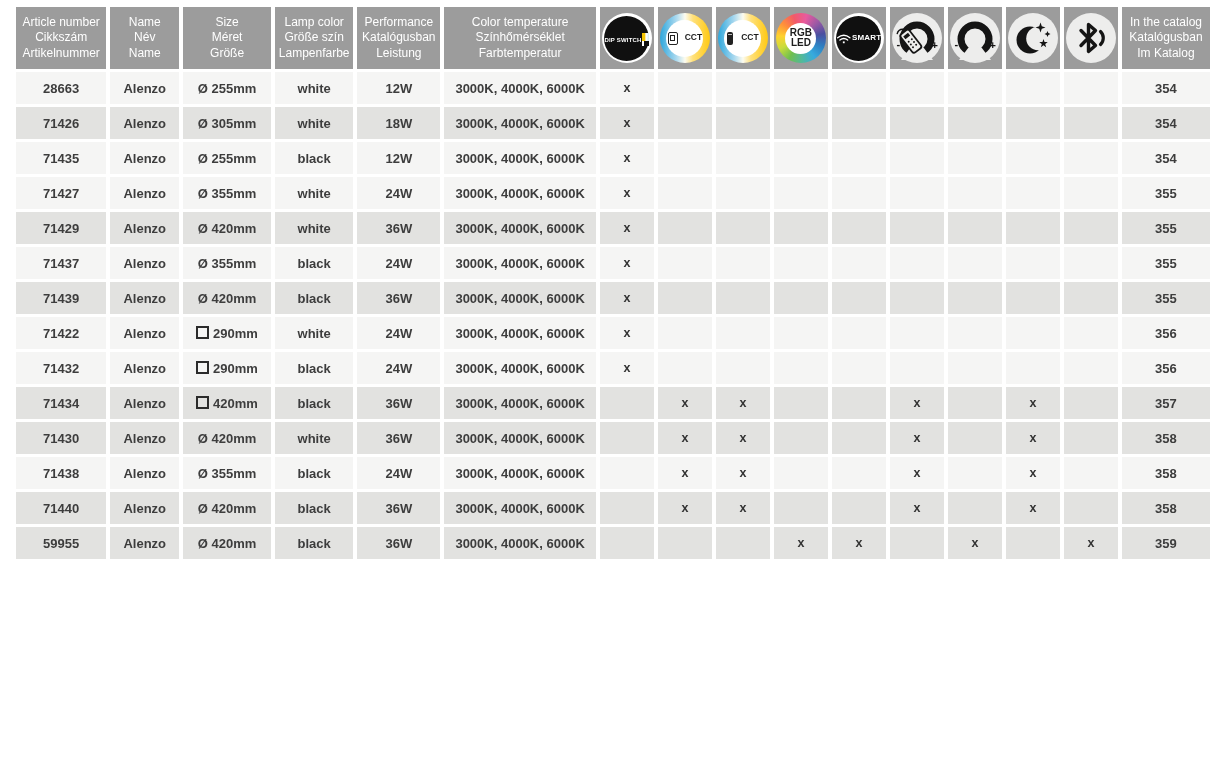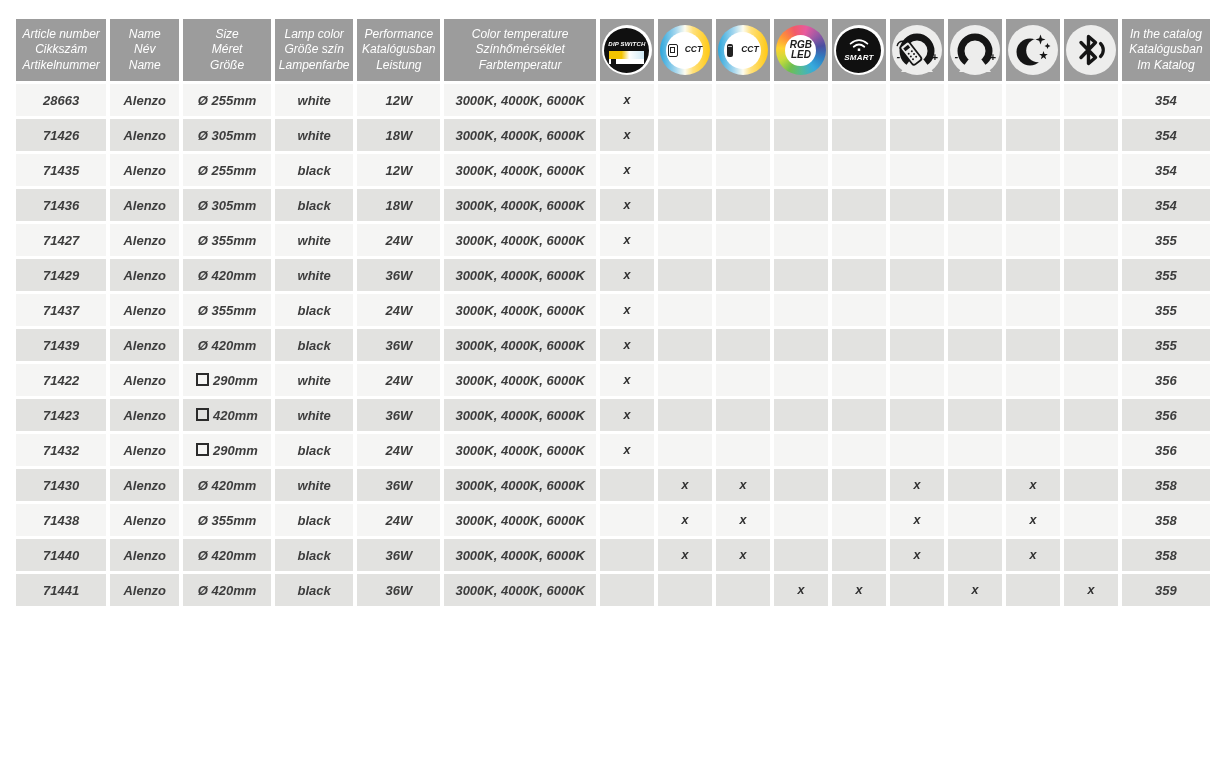--- a/index.html
+++ b/index.html
@@ -1,31 +1,31 @@
 <!DOCTYPE html>
 <html style="--header-bg: #9c9c9c; --row-light: #f5f5f4; --row-dark: #e2e2e0;"><head>
 <meta charset="utf-8">
 <style>
   html,body{margin:0;padding:0;background:#fff;}
   body{width:1214px;height:779px;overflow:hidden;font-family:"Liberation Sans",sans-serif;}
-  .wrap{padding:16px 0 0 12px;font-style:italic;}
+  .wrap{padding:4px 0 0 12px;}
   table{border-collapse:separate;border-spacing:4px 3px;table-layout:fixed;}
   th{background:var(--header-bg,#9c9c9c);color:#fff;font-weight:400;font-size:12px;line-height:1.3;
      height:62px;vertical-align:middle;text-align:center;padding:0 2px;}
   td{height:32px;text-align:center;font-size:13px;font-weight:700;color:#3d3d3d;padding:0 2px;
      white-space:nowrap;overflow:hidden;}
   tr.light td{background:var(--row-light,#f5f5f4);}
   tr.dark td{background:var(--row-dark,#e2e2e0);}
   td.mark{font-weight:600;font-size:12.5px;color:#333;}
   .shape-g{font-weight:700;}
   .sqbox{display:inline-block;width:9px;height:9px;border:2px solid #2b2b2b;vertical-align:-1px;background:transparent;}
   
   .circ{border-radius:50%;display:flex;align-items:center;justify-content:center;margin:0 auto;}
   .ow{width:50px;height:50px;background:#fff;}
-  .ib{width:45px;height:45px;background:#101010;flex-direction:column;position:relative;}
+  .ib{width:45px;height:45px;background:#101010;flex-direction:row;position:relative;}
   .dip-label{color:#fff;font-size:6px;font-weight:bold;letter-spacing:.2px;margin-top:5px;white-space:nowrap;}
   .dip-bar{width:35px;height:13px;margin-top:2px;background:#fff;position:relative;}
   .dip-bar::before{content:"";position:absolute;top:0;left:0;right:0;height:8px;
      background:linear-gradient(90deg,#f2c300 0 36%,#ffffff 58%,#cfe9f5 100%);}
   .dip-bar::after{content:"";position:absolute;bottom:0;left:2px;width:5px;height:5px;background:#101010;}
   .ring{width:50px;height:50px;background:linear-gradient(90deg,#2ea7dc,#a8d8ef 32%,#fdfcf0 50%,#ffe07a 66%,#ffc913);}
   .ring-in{width:37px;height:37px;background:#fff;gap:6px;}
   .cct-t{font-size:8.5px;font-weight:bold;color:#1d1d1d;}
   .sw-glyph{width:8px;height:11px;border:1.5px solid #222;border-radius:2px;position:relative;margin-right:1px;flex:none;}
   .sw-glyph::after{content:"";position:absolute;left:1.5px;top:2.5px;width:3px;height:3.5px;border:1px solid #222;}
@@ -243,38 +243,20 @@
           <td class="mark"></td>
           <td class="mark"></td>
           <td class="mark"></td>
           <td class="mark"></td>
           <td class="mark"></td>
           <td class="mark"></td>
           <td class="mark"></td>
           <td class="mark"></td>
           <td>354</td>
         </tr>
-        <tr class="dark">
-          <td>71436</td>
-          <td>Alenzo</td>
-          <td><span class="shape-g">Ø</span> 305mm</td>
-          <td>black</td>
-          <td>18W</td>
-          <td>3000K, 4000K, 6000K</td>
-          <td class="mark">x</td>
-          <td class="mark"></td>
-          <td class="mark"></td>
-          <td class="mark"></td>
-          <td class="mark"></td>
-          <td class="mark"></td>
-          <td class="mark"></td>
-          <td class="mark"></td>
-          <td class="mark"></td>
-          <td>354</td>
-        </tr>
         <tr class="light">
           <td>71427</td>
           <td>Alenzo</td>
           <td><span class="shape-g">Ø</span> 355mm</td>
           <td>white</td>
           <td>24W</td>
           <td>3000K, 4000K, 6000K</td>
           <td class="mark">x</td>
           <td class="mark"></td>
           <td class="mark"></td>
@@ -351,112 +333,112 @@
           <td class="mark"></td>
           <td class="mark"></td>
           <td class="mark"></td>
           <td class="mark"></td>
           <td class="mark"></td>
           <td class="mark"></td>
           <td class="mark"></td>
           <td class="mark"></td>
           <td>356</td>
         </tr>
-        <tr class="dark">
-          <td>71423</td>
+        <tr class="light">
+          <td>71432</td>
+          <td>Alenzo</td>
+          <td><span class="shape-g sqbox"></span> 290mm</td>
+          <td>black</td>
+          <td>24W</td>
+          <td>3000K, 4000K, 6000K</td>
+          <td class="mark">x</td>
+          <td class="mark"></td>
+          <td class="mark"></td>
+          <td class="mark"></td>
+          <td class="mark"></td>
+          <td class="mark"></td>
+          <td class="mark"></td>
+          <td class="mark"></td>
+          <td class="mark"></td>
+          <td>356</td>
+        </tr>
+        <tr class="dark">
+          <td>71434</td>
           <td>Alenzo</td>
           <td><span class="shape-g sqbox"></span> 420mm</td>
-          <td>white</td>
-          <td>36W</td>
-          <td>3000K, 4000K, 6000K</td>
-          <td class="mark">x</td>
-          <td class="mark"></td>
-          <td class="mark"></td>
-          <td class="mark"></td>
-          <td class="mark"></td>
-          <td class="mark"></td>
-          <td class="mark"></td>
-          <td class="mark"></td>
-          <td class="mark"></td>
-          <td>356</td>
-        </tr>
-        <tr class="light">
-          <td>71432</td>
-          <td>Alenzo</td>
-          <td><span class="shape-g sqbox"></span> 290mm</td>
+          <td>black</td>
+          <td>36W</td>
+          <td>3000K, 4000K, 6000K</td>
+          <td class="mark"></td>
+          <td class="mark">x</td>
+          <td class="mark">x</td>
+          <td class="mark"></td>
+          <td class="mark"></td>
+          <td class="mark">x</td>
+          <td class="mark"></td>
+          <td class="mark">x</td>
+          <td class="mark"></td>
+          <td>357</td>
+        </tr>
+        <tr class="dark">
+          <td>71430</td>
+          <td>Alenzo</td>
+          <td><span class="shape-g">Ø</span> 420mm</td>
+          <td>white</td>
+          <td>36W</td>
+          <td>3000K, 4000K, 6000K</td>
+          <td class="mark"></td>
+          <td class="mark">x</td>
+          <td class="mark">x</td>
+          <td class="mark"></td>
+          <td class="mark"></td>
+          <td class="mark">x</td>
+          <td class="mark"></td>
+          <td class="mark">x</td>
+          <td class="mark"></td>
+          <td>358</td>
+        </tr>
+        <tr class="light">
+          <td>71438</td>
+          <td>Alenzo</td>
+          <td><span class="shape-g">Ø</span> 355mm</td>
           <td>black</td>
           <td>24W</td>
           <td>3000K, 4000K, 6000K</td>
-          <td class="mark">x</td>
-          <td class="mark"></td>
-          <td class="mark"></td>
-          <td class="mark"></td>
-          <td class="mark"></td>
-          <td class="mark"></td>
-          <td class="mark"></td>
-          <td class="mark"></td>
-          <td class="mark"></td>
-          <td>356</td>
-        </tr>
-        <tr class="dark">
-          <td>71430</td>
+          <td class="mark"></td>
+          <td class="mark">x</td>
+          <td class="mark">x</td>
+          <td class="mark"></td>
+          <td class="mark"></td>
+          <td class="mark">x</td>
+          <td class="mark"></td>
+          <td class="mark">x</td>
+          <td class="mark"></td>
+          <td>358</td>
+        </tr>
+        <tr class="dark">
+          <td>71440</td>
           <td>Alenzo</td>
           <td><span class="shape-g">Ø</span> 420mm</td>
-          <td>white</td>
+          <td>black</td>
           <td>36W</td>
           <td>3000K, 4000K, 6000K</td>
           <td class="mark"></td>
           <td class="mark">x</td>
           <td class="mark">x</td>
           <td class="mark"></td>
           <td class="mark"></td>
           <td class="mark">x</td>
           <td class="mark"></td>
           <td class="mark">x</td>
           <td class="mark"></td>
           <td>358</td>
         </tr>
-        <tr class="light">
-          <td>71438</td>
-          <td>Alenzo</td>
-          <td><span class="shape-g">Ø</span> 355mm</td>
-          <td>black</td>
-          <td>24W</td>
-          <td>3000K, 4000K, 6000K</td>
-          <td class="mark"></td>
-          <td class="mark">x</td>
-          <td class="mark">x</td>
-          <td class="mark"></td>
-          <td class="mark"></td>
-          <td class="mark">x</td>
-          <td class="mark"></td>
-          <td class="mark">x</td>
-          <td class="mark"></td>
-          <td>358</td>
-        </tr>
-        <tr class="dark">
-          <td>71440</td>
-          <td>Alenzo</td>
-          <td><span class="shape-g">Ø</span> 420mm</td>
-          <td>black</td>
-          <td>36W</td>
-          <td>3000K, 4000K, 6000K</td>
-          <td class="mark"></td>
-          <td class="mark">x</td>
-          <td class="mark">x</td>
-          <td class="mark"></td>
-          <td class="mark"></td>
-          <td class="mark">x</td>
-          <td class="mark"></td>
-          <td class="mark">x</td>
-          <td class="mark"></td>
-          <td>358</td>
-        </tr>
-        <tr class="dark">
-          <td>71441</td>
+        <tr class="dark">
+          <td>59955</td>
           <td>Alenzo</td>
           <td><span class="shape-g">Ø</span> 420mm</td>
           <td>black</td>
           <td>36W</td>
           <td>3000K, 4000K, 6000K</td>
           <td class="mark"></td>
           <td class="mark"></td>
           <td class="mark"></td>
           <td class="mark">x</td>
           <td class="mark">x</td>

